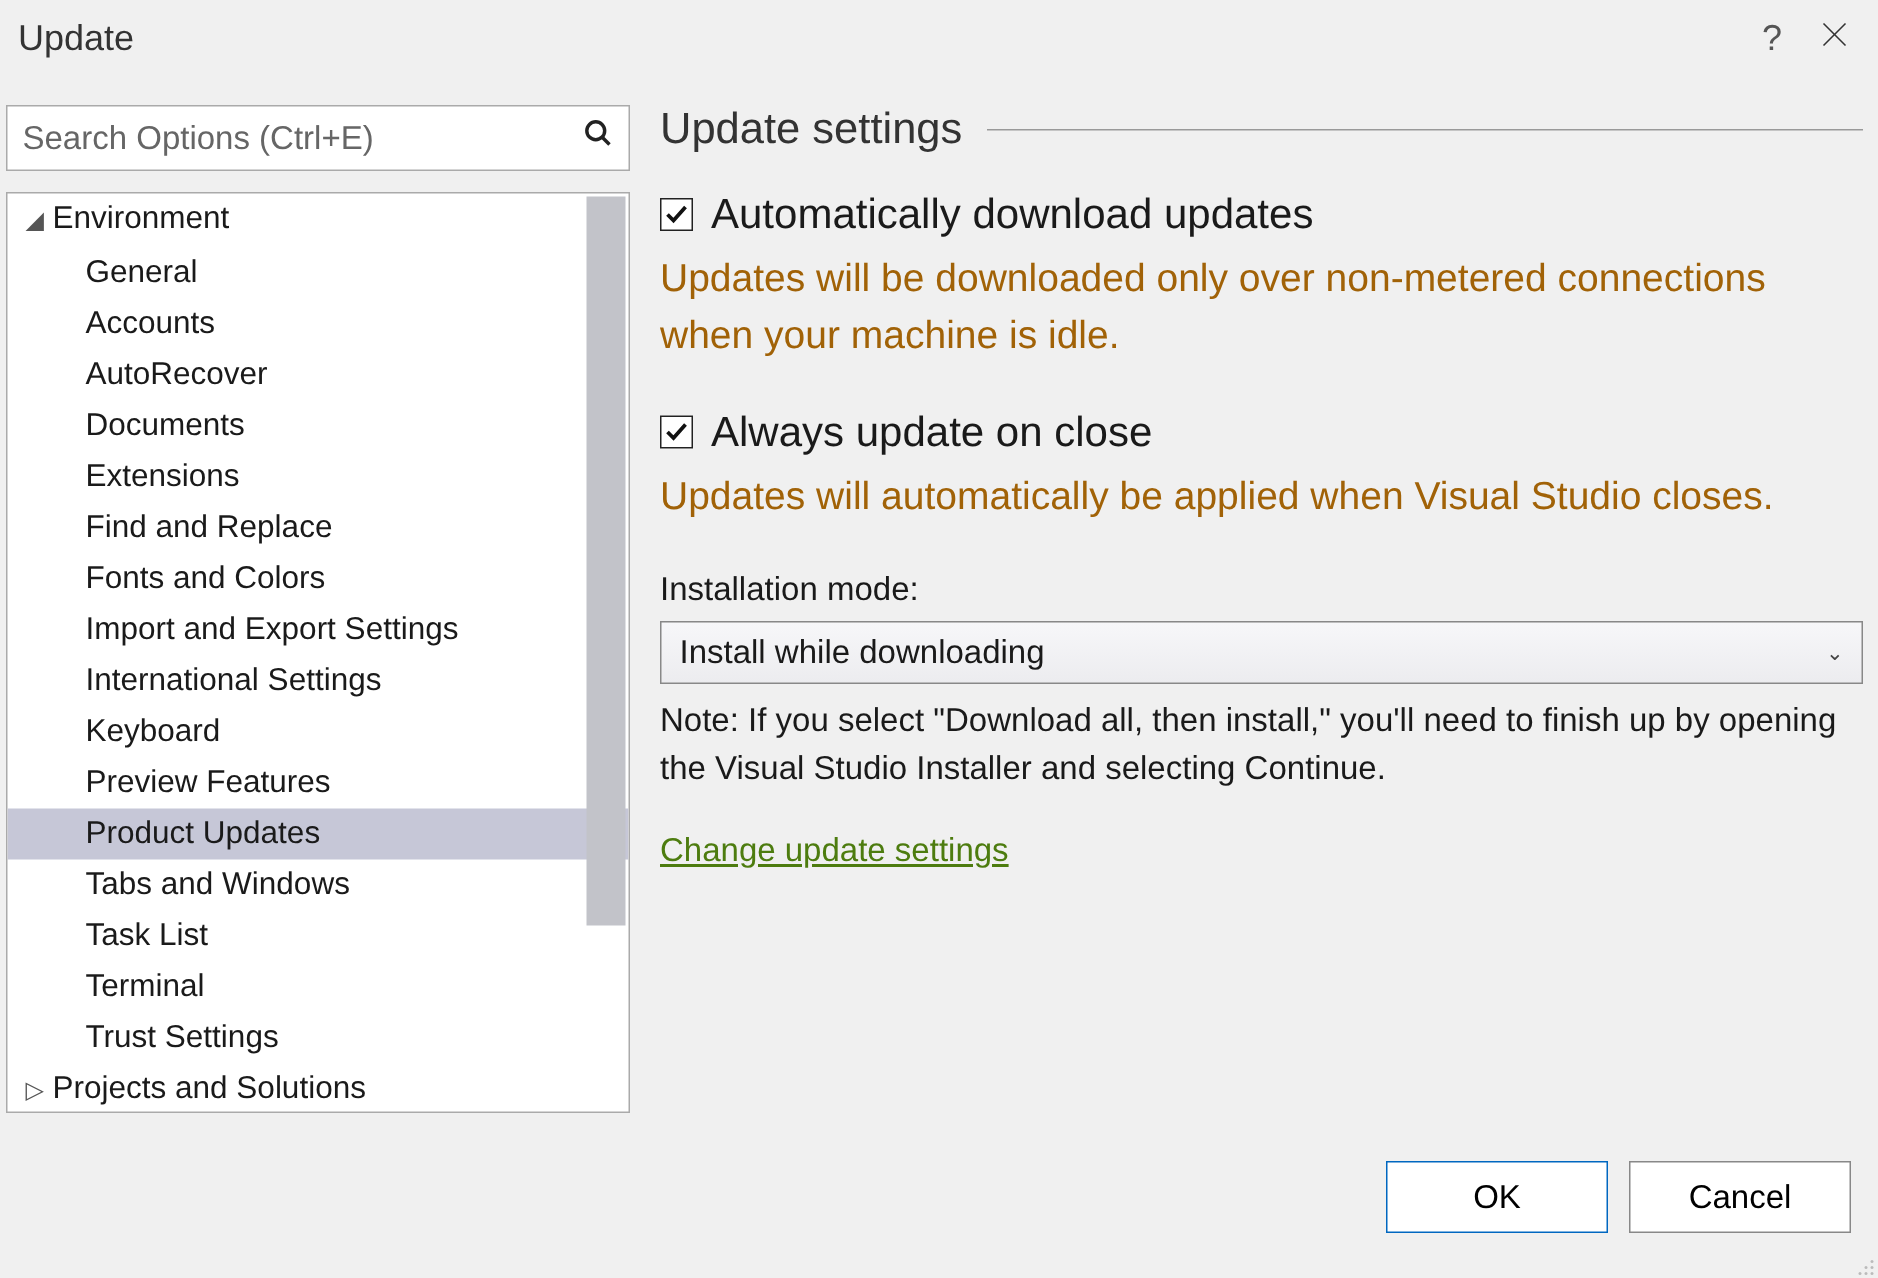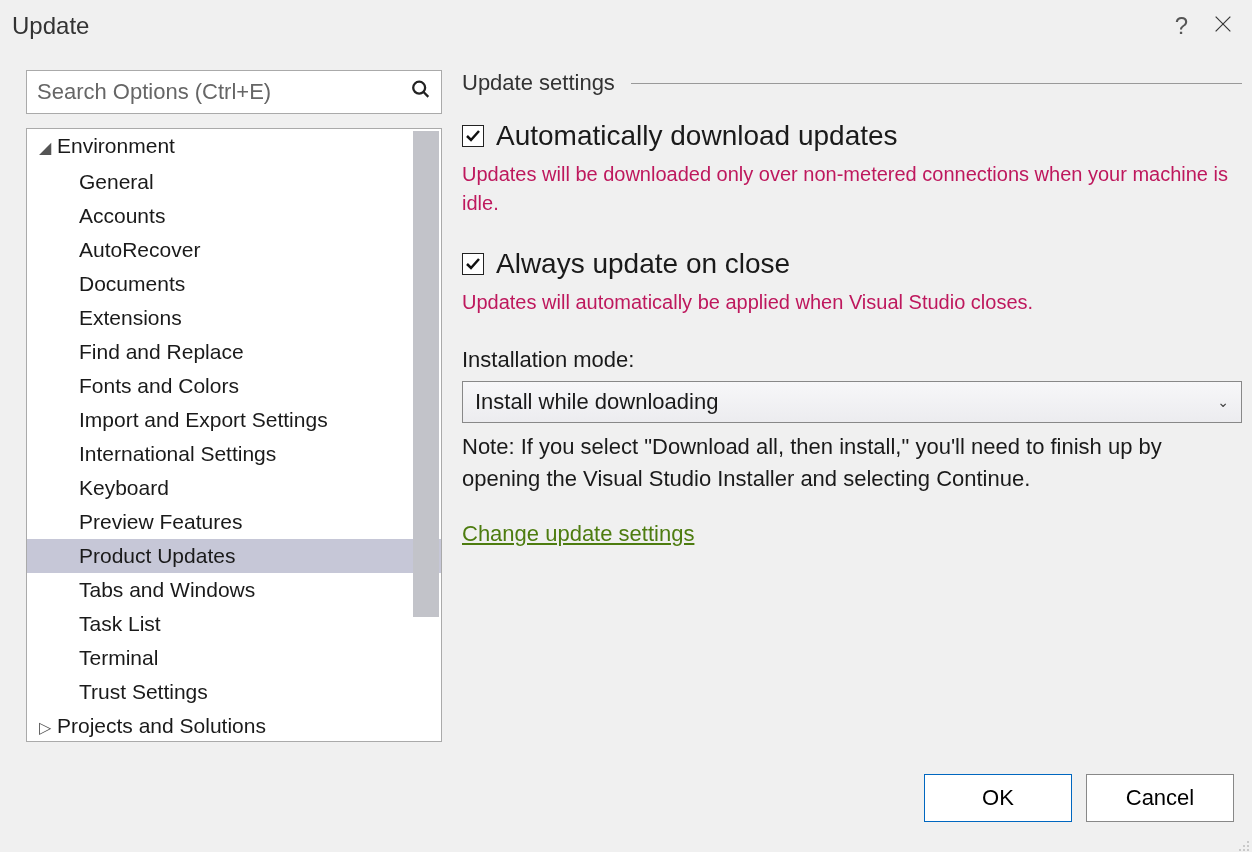--- a/index.html
+++ b/index.html
@@ -26,21 +26,21 @@
     font-size: 24px;
     color: #333;
     flex: 1;
   }
   .title-icons { display:flex; align-items:center; gap:24px; margin-right:6px; }
   .help-icon, .close-icon { color:#555; cursor:pointer; }
   .help-icon { font-size:24px; }
   .close-icon svg { width:22px; height:22px; stroke:#333; stroke-width:1.2; }
   .content {
     display:flex;
-    padding: 18px 10px 0 26px;
+    padding: 18px 10px 0 4px;
     height: 720px;
   }
   .left-pane {
     width: 416px;
     display:flex;
     flex-direction:column;
   }
   .search-wrap {
     position:relative;
     margin-bottom: 14px;
@@ -95,21 +95,21 @@
   .right-pane {
     flex:1;
     padding-left: 20px;
   }
   .section-header {
     display:flex;
     align-items:center;
     margin-bottom: 24px;
   }
   .section-title {
-    font-size:22px;
+    font-size:29px;
     color:#333;
     margin-right: 16px;
     white-space:nowrap;
   }
   .section-line {
     flex:1;
     height:1px;
     background:#999;
   }
   .checkbox-row {
@@ -123,22 +123,22 @@
     display:inline-flex;
     align-items:center;
     justify-content:center;
     margin-right:12px;
     cursor:pointer;
     background:#fff;
   }
   .checkbox svg { width:16px; height:16px; stroke:#111; stroke-width:2.5; fill:none; }
   .check-label { font-size:28px; }
   .desc-text {
-    font-size:20px;
-    color:#be185d;
+    font-size:26px;
+    color:#a16207;
     margin-bottom: 30px;
     line-height:1.45;
   }
   .field-label { font-size:22px; margin-bottom:8px; }
   .select-box {
     width:100%;
     height:42px;
     border:1px solid #888;
     background: linear-gradient(#f7f7f9,#ececef);
     padding: 4px 30px 4px 12px;

